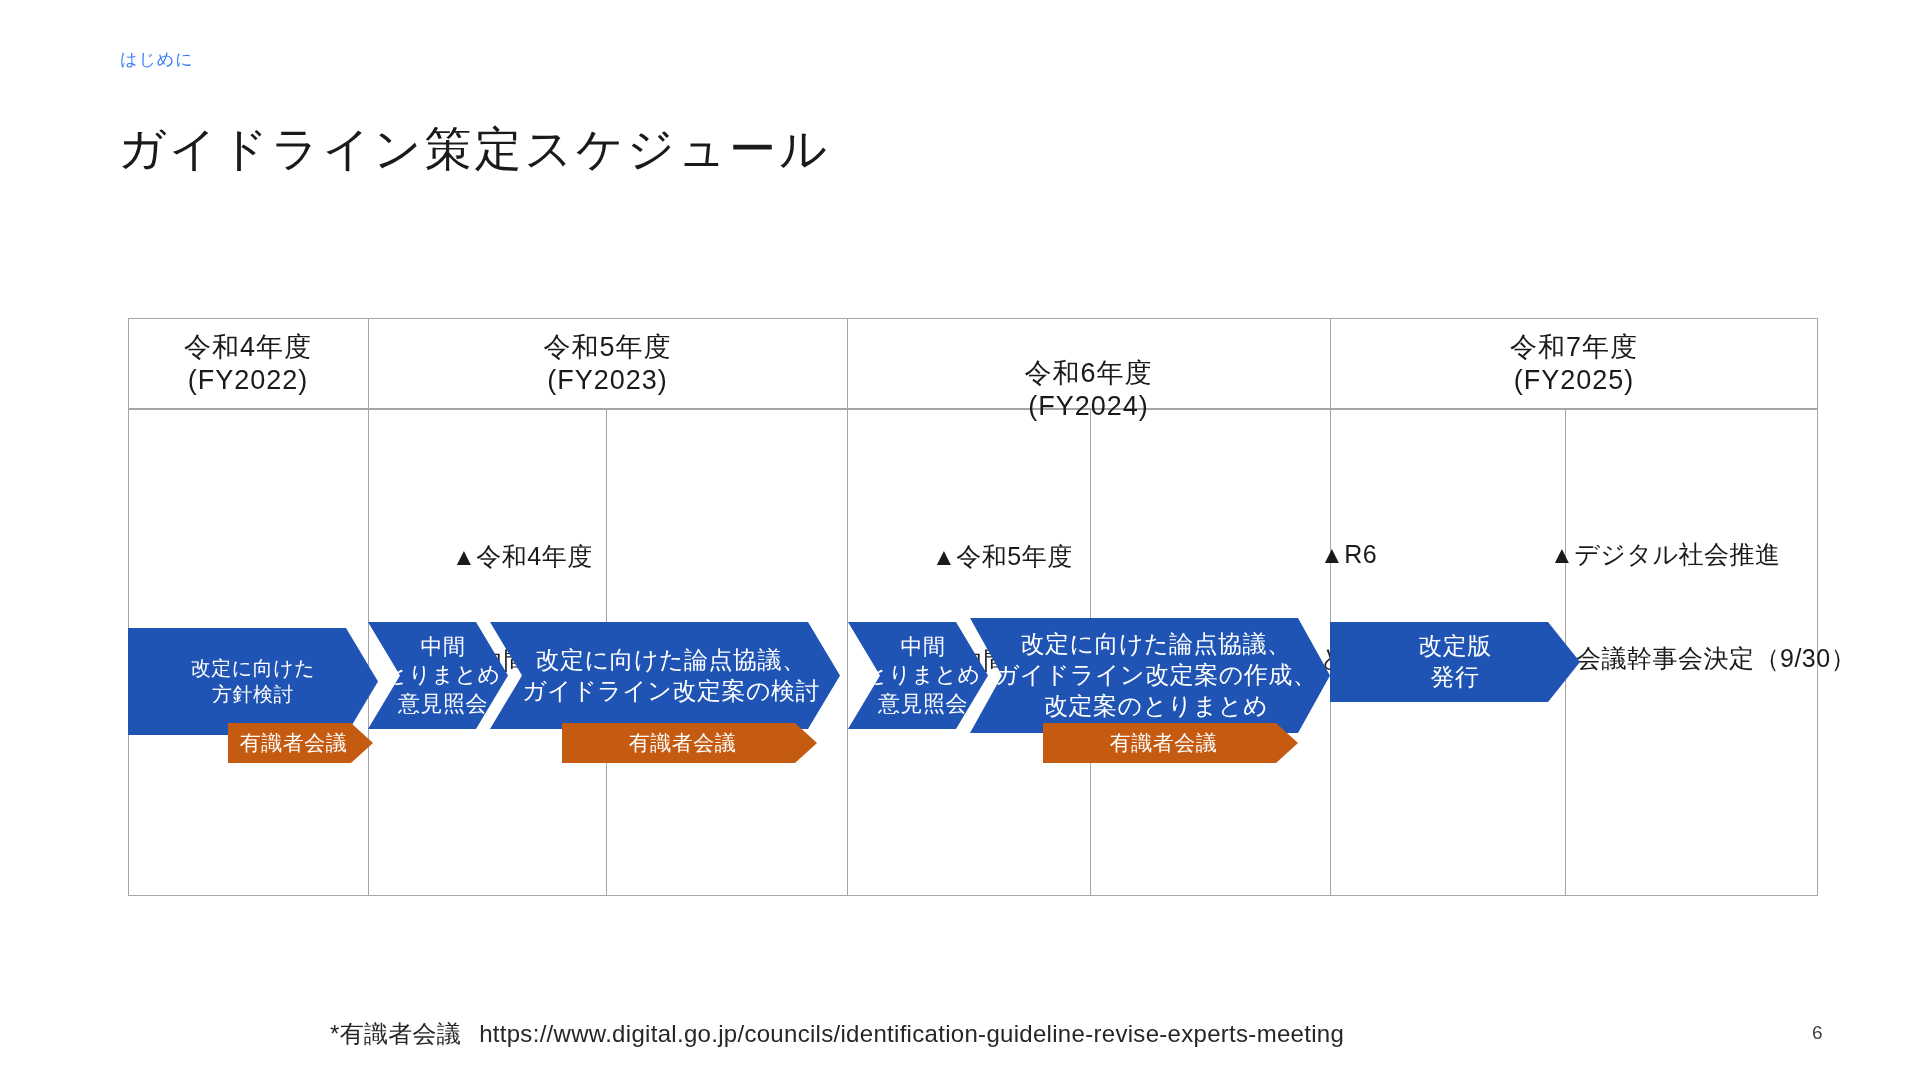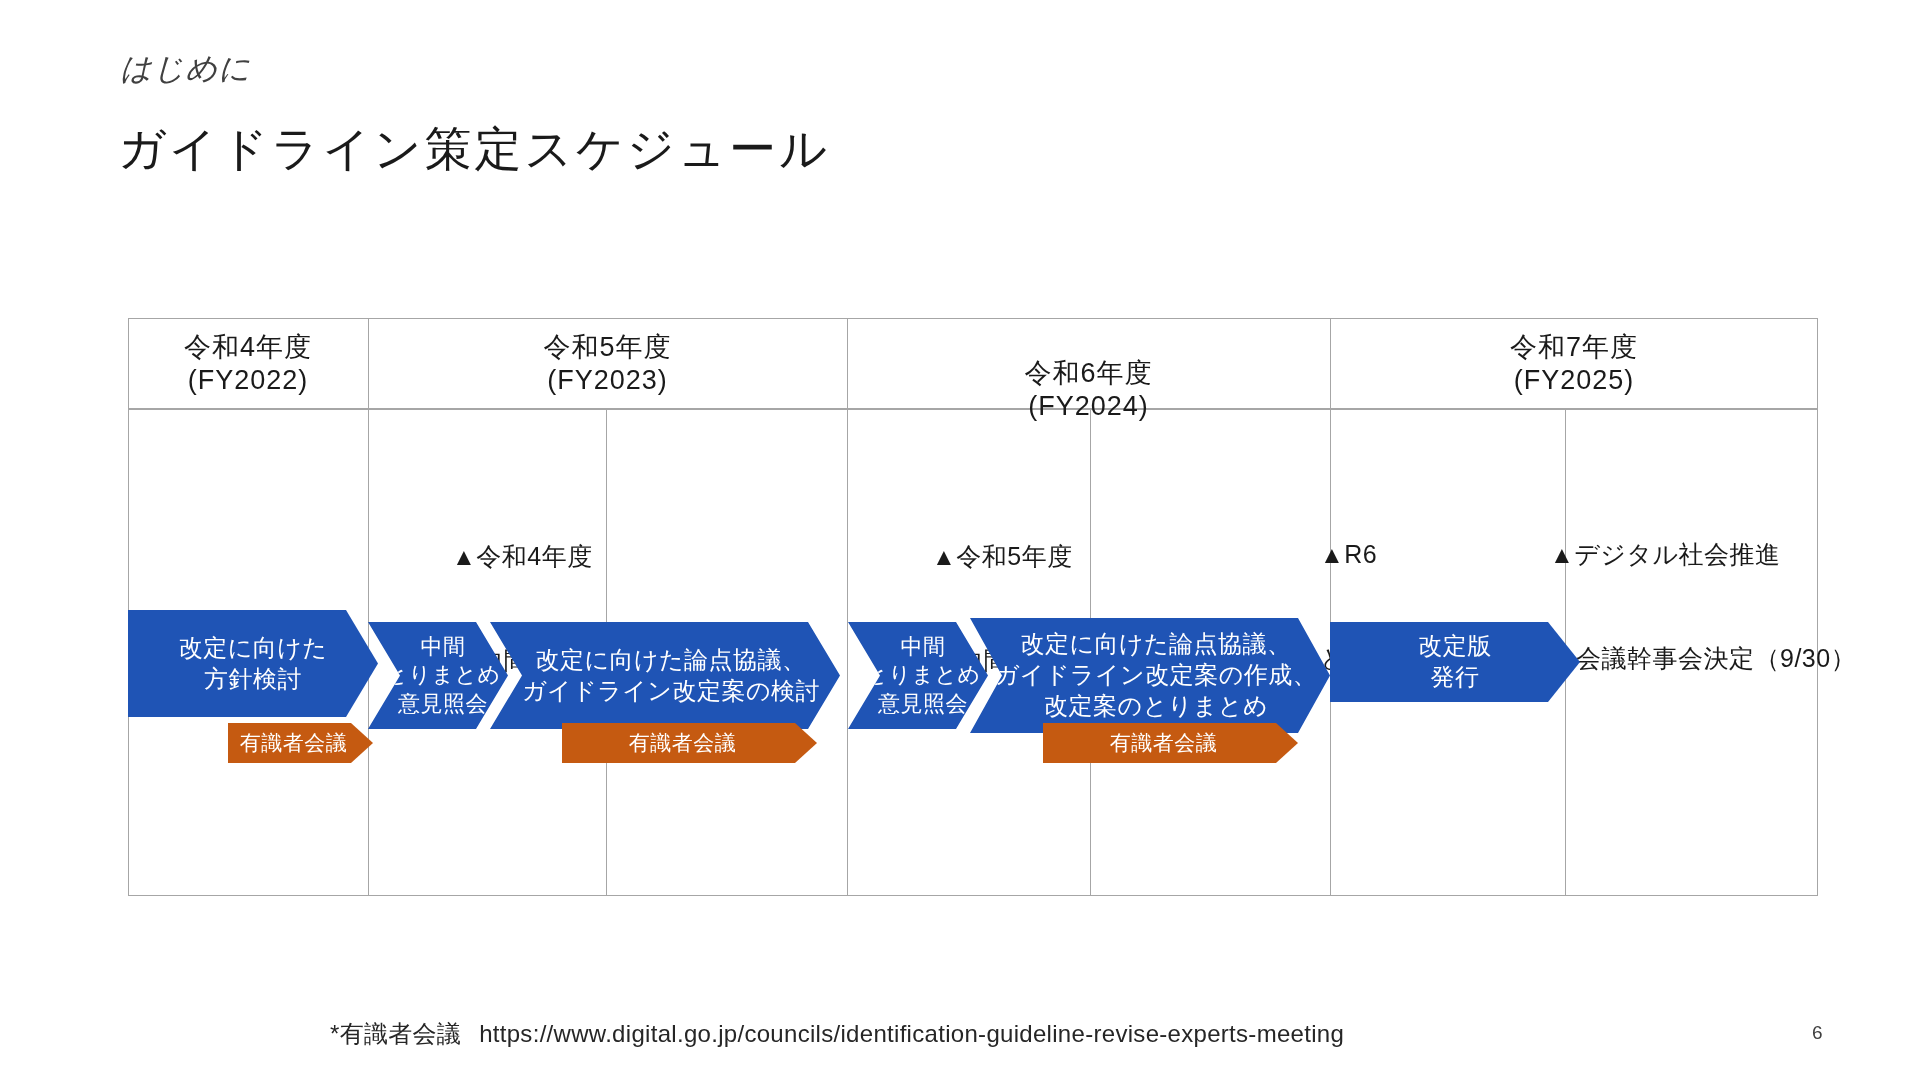--- a/index.html
+++ b/index.html
@@ -9,21 +9,21 @@
     font-family:"Liberation Sans","DejaVu Sans",sans-serif;
     color:#000;
     overflow:hidden;
     position:relative;
   }
   #slide{position:absolute;left:0;top:0;width:1920px;height:1080px;}
 
   
   .eyebrow{
     position:absolute;left:120px;top:48px;
-    font-size:31px;color:#404040;letter-spacing:1px;font-weight:400;font-style:italic;
+    font-size:17px;color:#3b82f6;letter-spacing:1px;font-weight:400;
   }
   .slide-title{
     position:absolute;left:118px;top:118px;
     font-size:47px;color:#1a1a1a;letter-spacing:3px;font-weight:400;
     white-space:nowrap;
   }
 
   
   .table{
     position:absolute;left:128px;top:318px;
@@ -155,21 +155,21 @@
   <div class="marker" style="left:1320px;top:468px;">
     <div><span class="tri">▲</span><span>R6</span></div>
     <div><span>とりまとめ公開</span></div>
   </div>
 
   <div class="marker" style="left:1550px;top:468px;">
     <div><span class="tri">▲</span><span>デジタル社会推進</span></div>
     <div style="padding-left:26px;"><span>会議幹事会決定（9/30）</span></div>
   </div>
 
-  <div class="chev blue arrowR" style="left:128px;top:610px;width:250px;height:107px;font-size:24px;">
+  <div class="chev blue arrowR" style="left:128px;top:628px;width:250px;height:107px;font-size:20px;">
     <div>
       <div>改定に向けた</div>
       <div>方針検討</div>
     </div>
   </div>
 
   <div class="chev blue chevron" style="left:368px;top:622px;width:140px;height:107px;font-size:22px;">
     <div style="padding-left:10px;">
       <div>中間</div>
       <div>とりまとめ</div>

